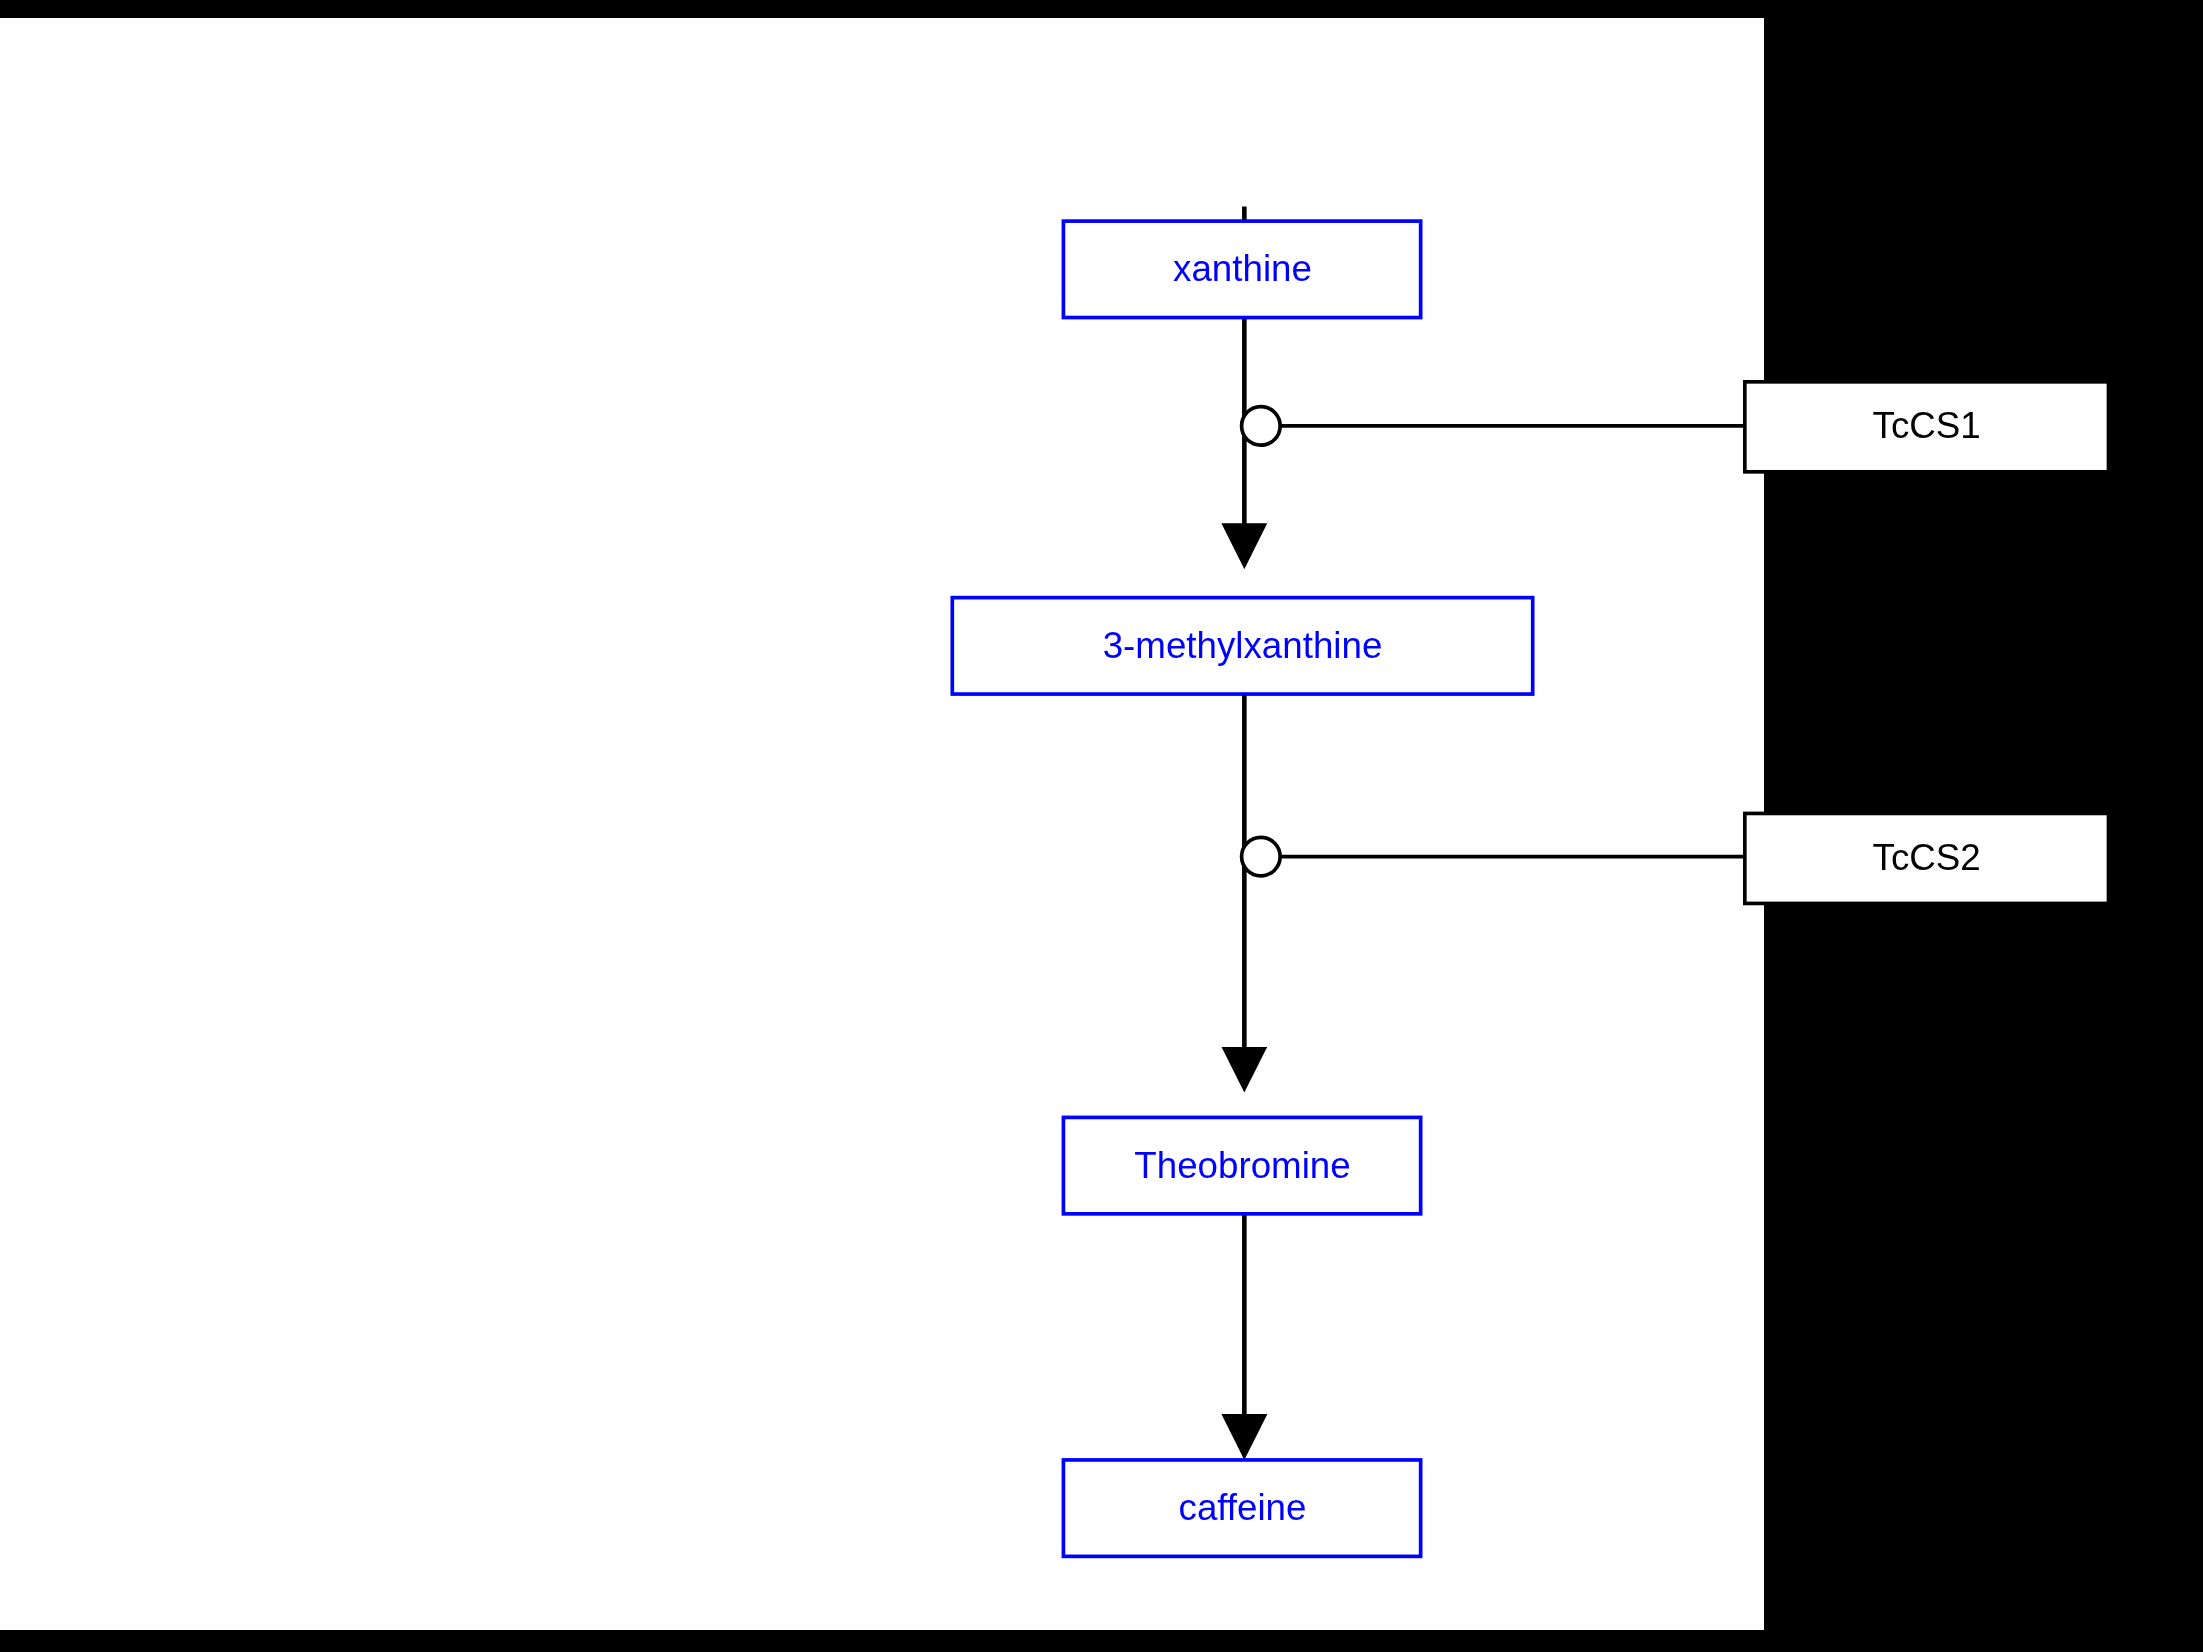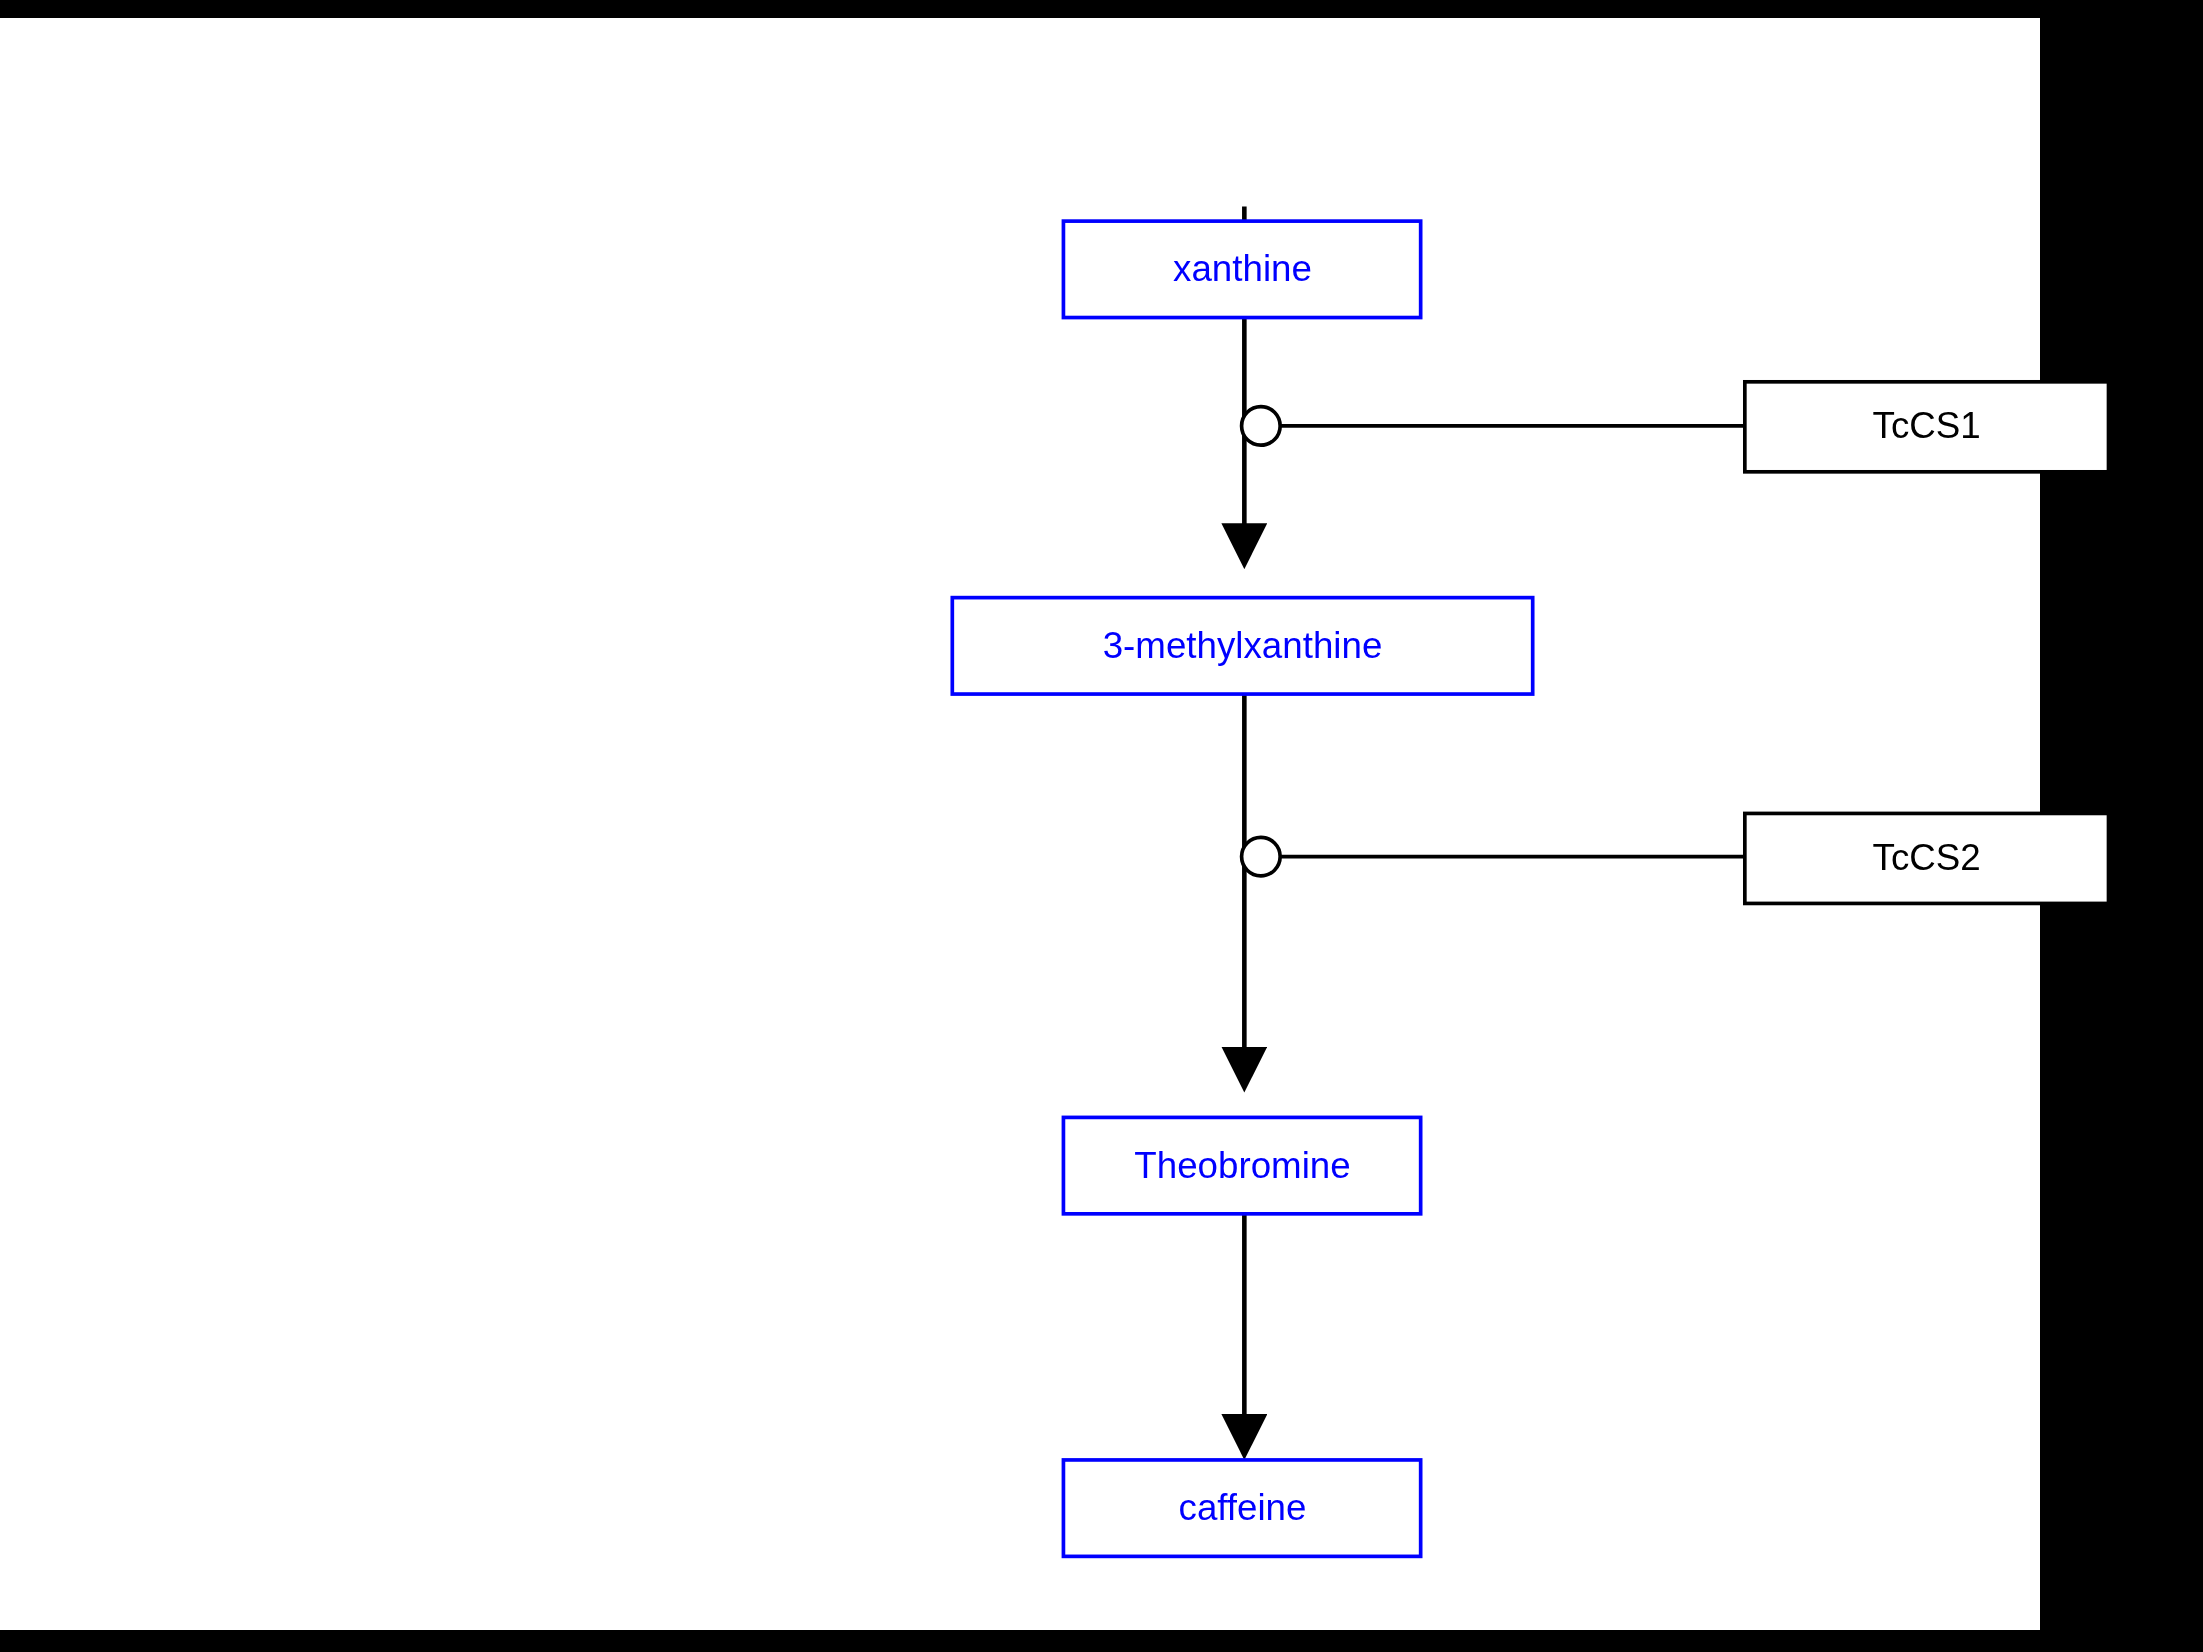--- a/index.html
+++ b/index.html
@@ -10,21 +10,21 @@
   body {
     width: 2204px;
     height: 1653px;
     font-family: "Liberation Sans", sans-serif;
     overflow: hidden;
   }
   #canvas {
     position: absolute;
     left: 0;
     top: 18.4px;
-    width: 2040px;
+    width: 1764px;
     height: 1612px;
     background: #ffffff;
   }
   #diagram {
     position: absolute;
     left: 0;
     top: 0;
     width: 2204px;
     height: 1612px;
   }

